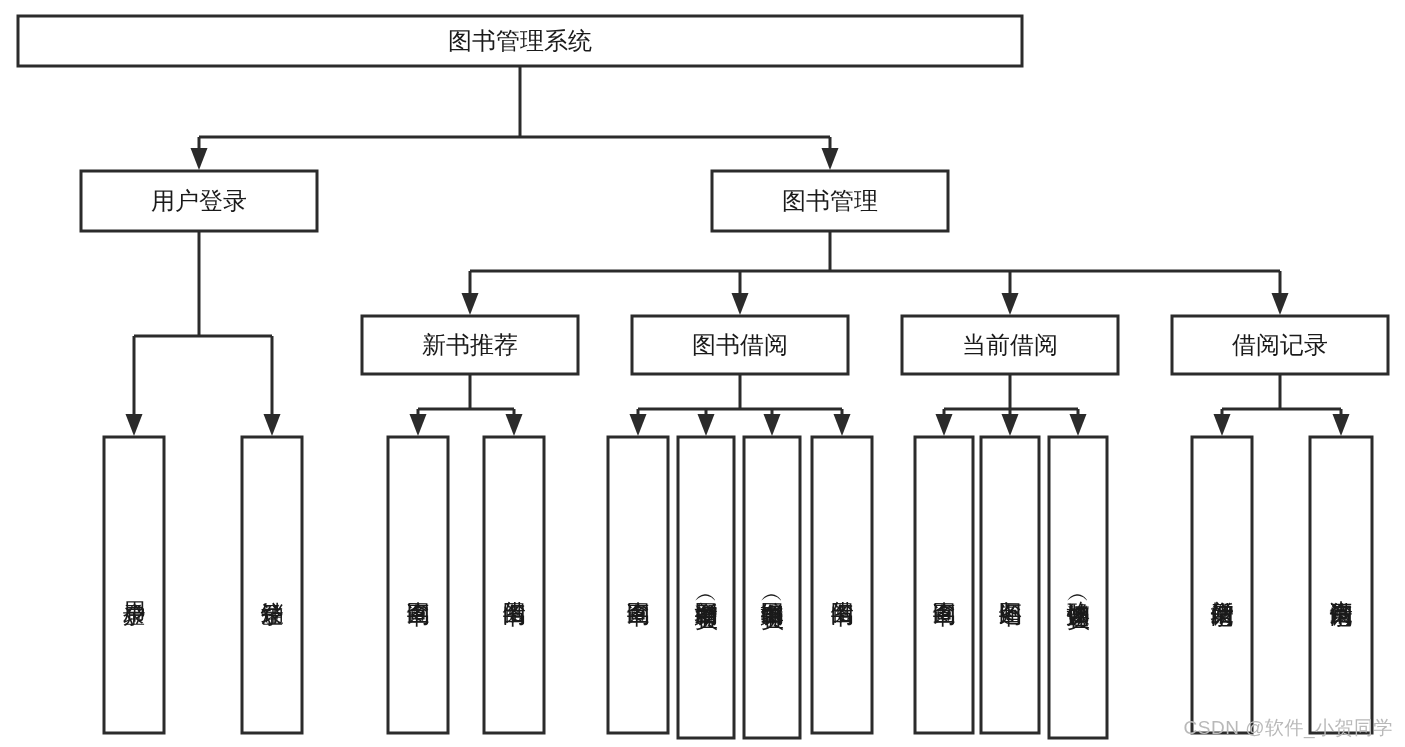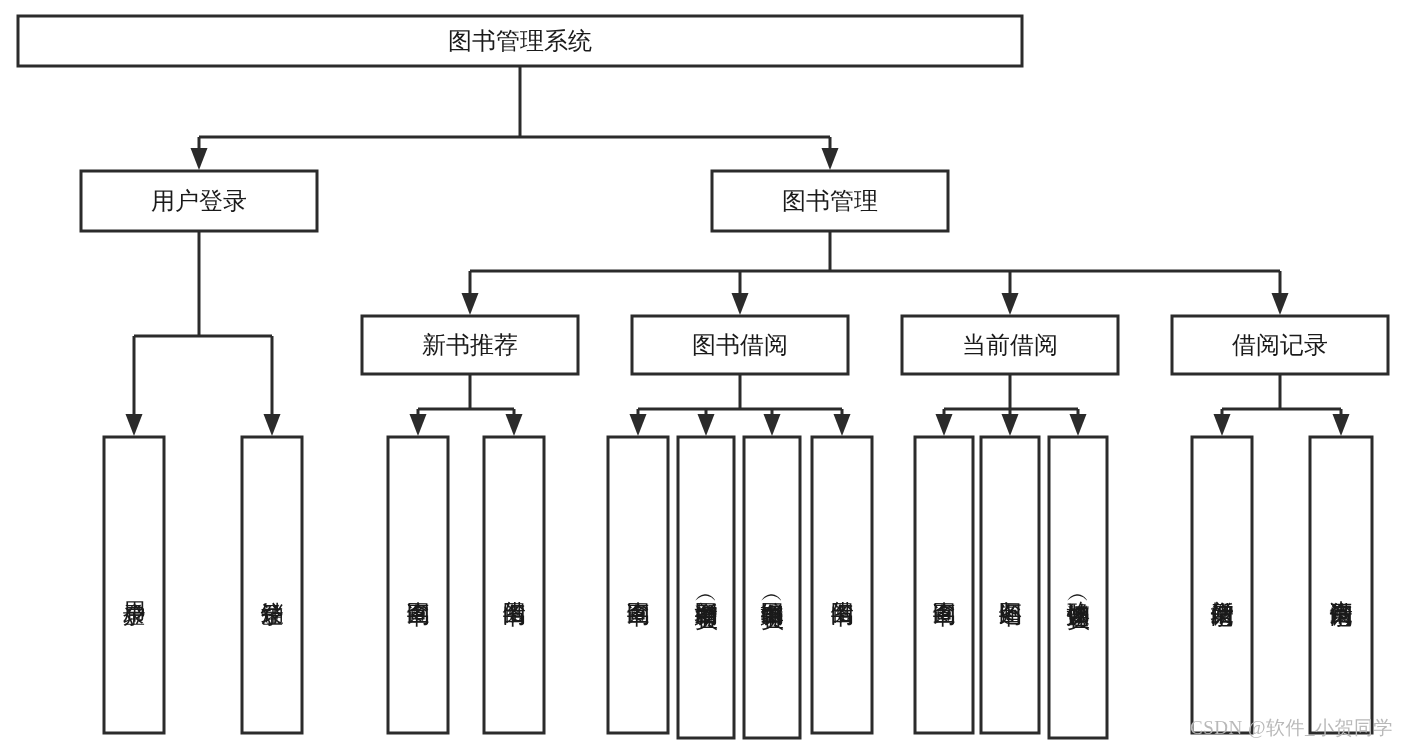--- a/index.html
+++ b/index.html
@@ -67,21 +67,21 @@
     writing-mode: vertical-rl;
     text-orientation: upright;
     letter-spacing: 1px;
     white-space: nowrap;
     text-align: center;
   }
   .watermark {
     position: absolute;
     right: 12px;
     bottom: 6px;
-    font-family: Liberation Serif, serif;
+    font-family: Liberation Sans, sans-serif;
     font-size: 19px;
     color: #b9b9b9;
     letter-spacing: 0.5px;
     white-space: nowrap;
   }
 </style>
 </head>
 <body>
 
 <div id="canvas">

